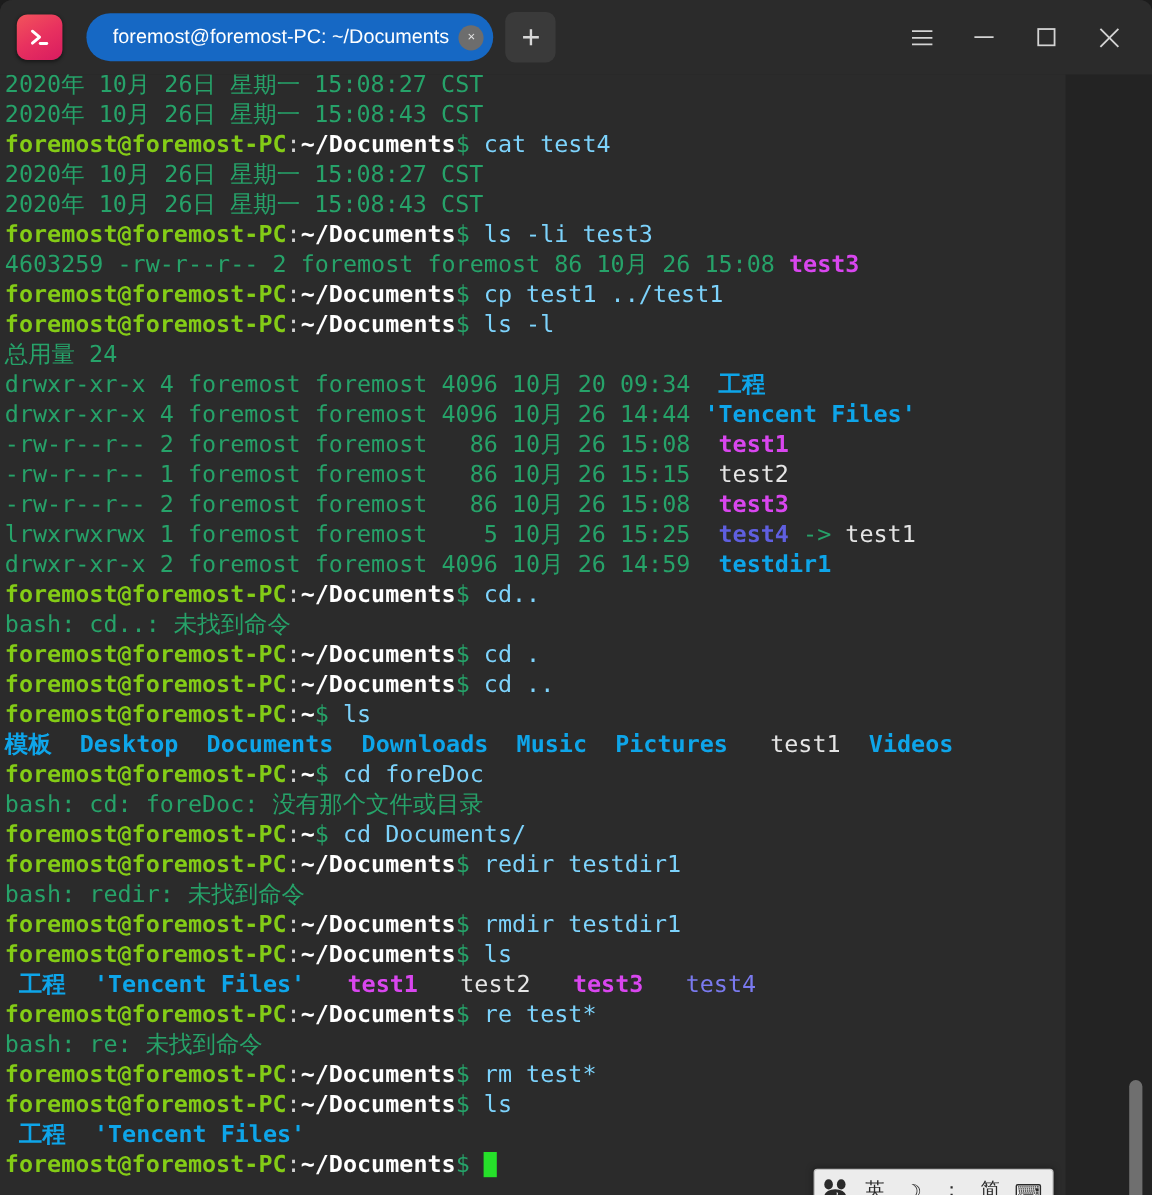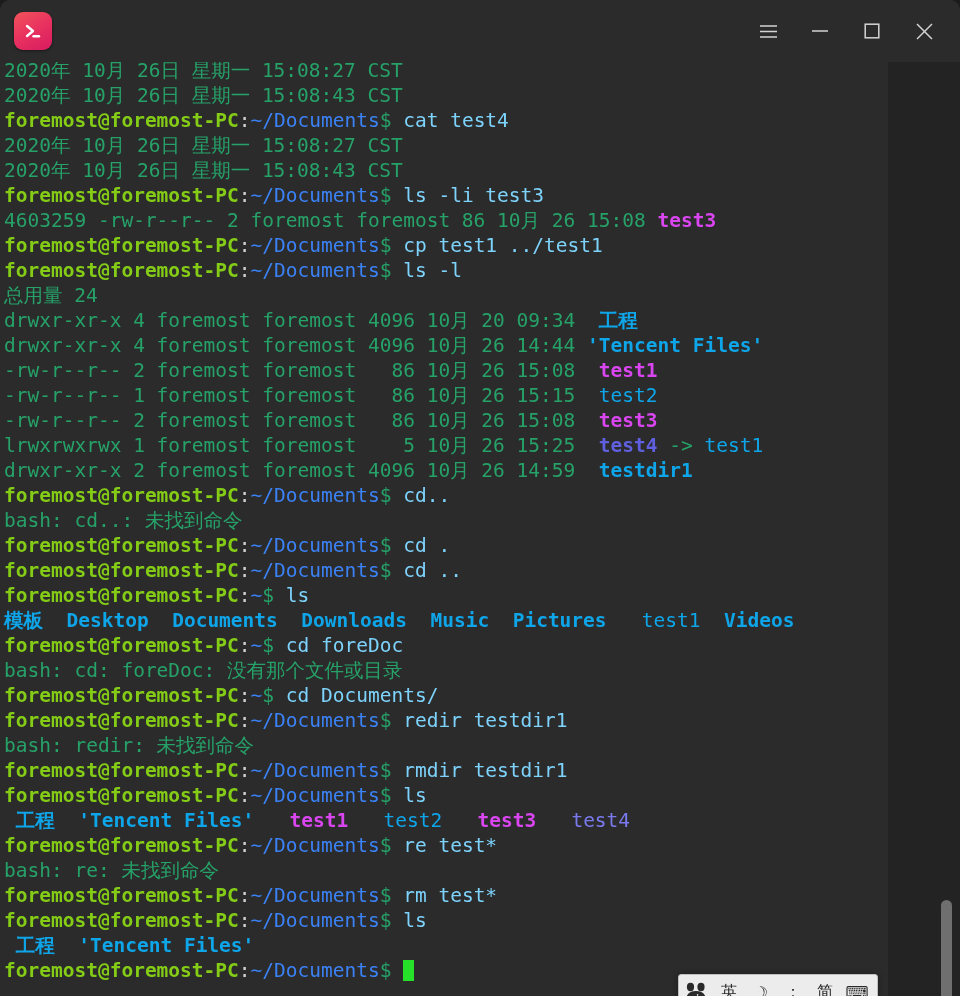--- a/index.html
+++ b/index.html
@@ -121,27 +121,27 @@
     font-family: "DejaVu Sans Mono", monospace;
     font-size: 19.5px;
     line-height: 25px;
     white-space: pre;
     letter-spacing: 0px;
   }
 
   .line { height: 25px; }
   .c-user    { color: #84cc16; font-weight: bold; }
   .c-punct   { color: #d0d0d0; }
-  .c-path    { color: #3b82f6; font-weight: normal; }
+  .c-path    { color: #ffffff; font-weight: bold; }
   .c-dollar  { color: #26a269; }
   .c-cmd     { color: #7dd3fc; }
   .c-dir     { color: #0ea5e9; font-weight: bold; }
   .c-exec    { color: #7a7aef; }
   .c-link    { color: #5f5fe0; font-weight: bold; }
-  .c-red     { color: #0ea5e9; }
+  .c-red     { color: #e5e5e5; }
   .c-plain   { color: #26a269; }
   .c-file    { color: #d946ef; font-weight: bold; }
 
   .cursor {
     display: inline-block;
     width: 11px; height: 21px;
     background: #26e02a;
     vertical-align: -4px;
   }
 
@@ -201,20 +201,27 @@
 
   <div id="titlebar">
 
     <div id="app-icon">
       <svg width="22" height="22" viewBox="0 0 22 22" aria-hidden="true">
         <path d="M5 6 L11 11 L5 16" fill="none" stroke="#ffffff" stroke-width="2.4" stroke-linecap="round" stroke-linejoin="round"></path>
         <line x1="11.5" y1="16.2" x2="17" y2="16.2" stroke="#ffffff" stroke-width="2.4" stroke-linecap="round"></line>
       </svg>
     </div>
 
+    <div id="tabstrip">
+      <div class="tab">
+        <span class="tab-label">foremost@foremost-PC: ~/Documents</span>
+        <span class="tab-close">×</span>
+      </div>
+      <div id="newtab">+</div>
+    </div>
 
     <div id="winbtns">
       <div class="winbtn">
         <svg width="19" height="15" viewBox="0 0 19 15" aria-hidden="true">
           <line x1="1" y1="2" x2="18" y2="2" stroke="currentColor" stroke-width="1.5"></line>
           <line x1="1" y1="7.5" x2="18" y2="7.5" stroke="currentColor" stroke-width="1.5"></line>
           <line x1="1" y1="13" x2="18" y2="13" stroke="currentColor" stroke-width="1.5"></line>
         </svg>
       </div>
       <div class="winbtn">

